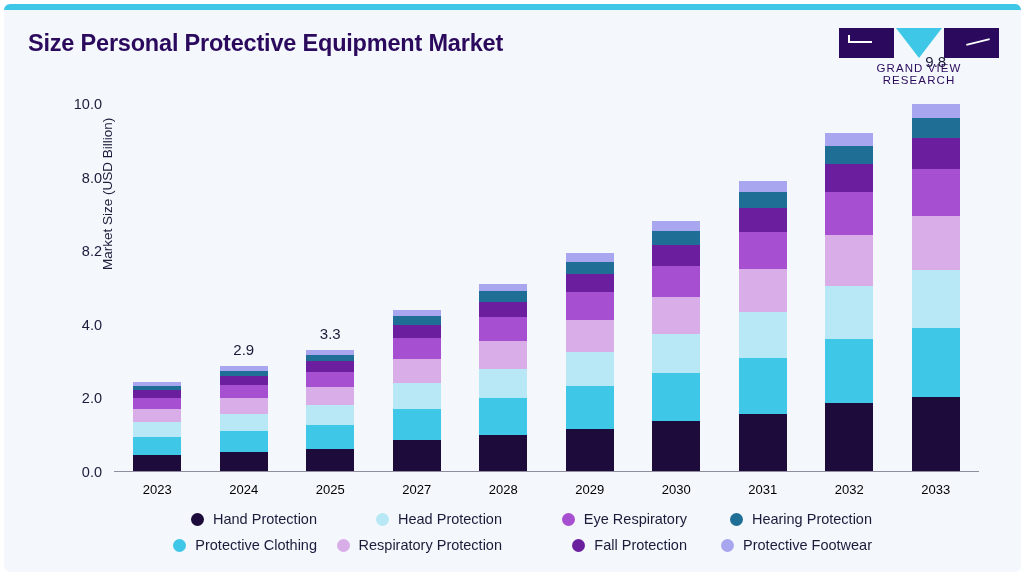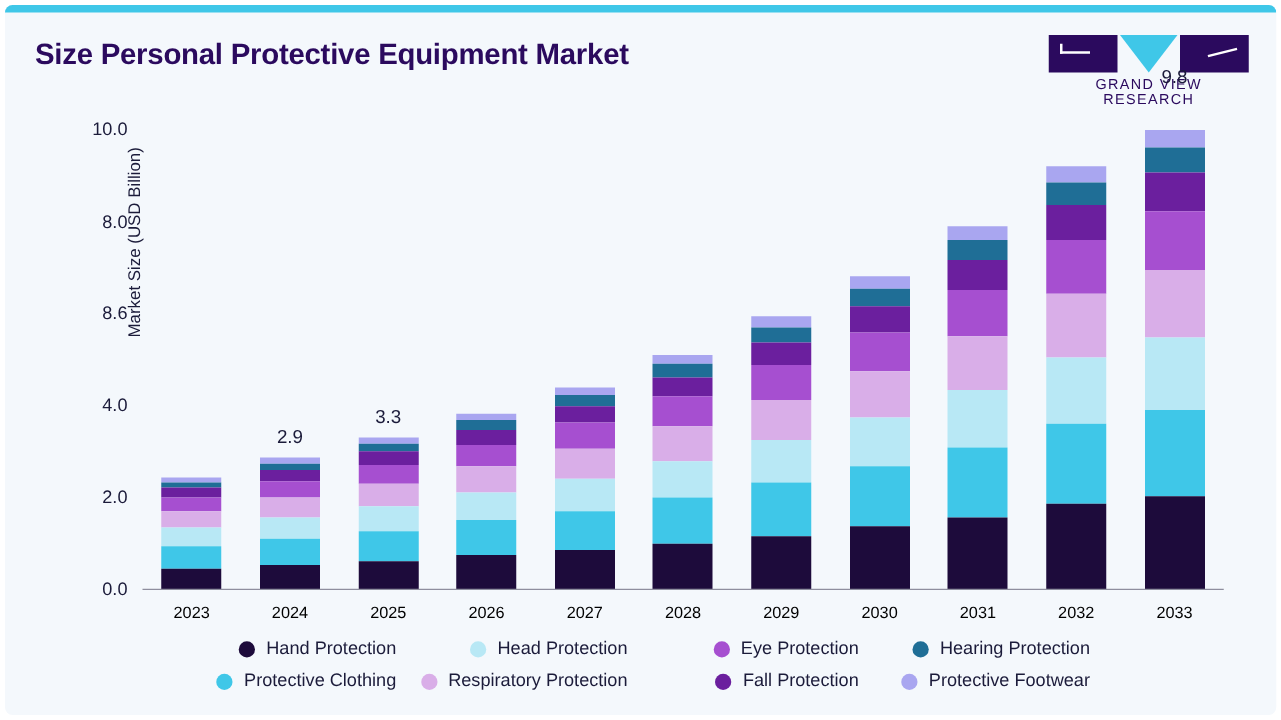--- a/index.html
+++ b/index.html
@@ -133,21 +133,21 @@
     </div>
     <div class="lname">GRAND VIEW RESEARCH</div>
   </div>
 
   <div id="plot">
     <div id="ylabel">Market Size (USD Billion)</div>
     <div id="yticks">
         <div class="ytick" style="top: 368px;">0.0</div>
         <div class="ytick" style="top: 294.4px;">2.0</div>
         <div class="ytick" style="top: 220.8px;">4.0</div>
-        <div class="ytick" style="top: 147.2px;">8.6</div>
+        <div class="ytick" style="top: 147.2px;">8.2</div>
         <div class="ytick" style="top: 73.6px;">8.0</div>
         <div class="ytick" style="top: 0px;">10.0</div>
       </div>
     <div id="bars">
         <div class="barcol">
           <div class="seg" style="background: rgb(169, 166, 240); height: 3.312px;"></div>
           <div class="seg" style="background: rgb(31, 110, 150); height: 4.784px;"></div>
           <div class="seg" style="background: rgb(107, 31, 158); height: 7.36px;"></div>
           <div class="seg" style="background: rgb(166, 79, 208); height: 11.04px;"></div>
           <div class="seg" style="background: rgb(217, 174, 232); height: 13.248px;"></div>
@@ -174,31 +174,20 @@
           <div class="seg" style="background: rgb(107, 31, 158); height: 10.304px;"></div>
           <div class="seg" style="background: rgb(166, 79, 208); height: 15.456px;"></div>
           <div class="seg" style="background: rgb(217, 174, 232); height: 18.4px;"></div>
           <div class="seg" style="background: rgb(184, 232, 245); height: 19.136px;"></div>
           <div class="seg" style="background: rgb(63, 199, 232); height: 24.288px;"></div>
           <div class="seg" style="background: rgb(29, 11, 59); height: 23.184px;"></div>
           <div class="bartotal" style="bottom: 130.176px;">3.3</div>
           <div class="xtick">2025</div>
         </div>
         <div class="barcol">
-          <div class="seg" style="background: rgb(169, 166, 240); height: 5.52px;"></div>
-          <div class="seg" style="background: rgb(31, 110, 150); height: 7.728px;"></div>
-          <div class="seg" style="background: rgb(107, 31, 158); height: 11.776px;"></div>
-          <div class="seg" style="background: rgb(166, 79, 208); height: 17.664px;"></div>
-          <div class="seg" style="background: rgb(217, 174, 232); height: 20.976px;"></div>
-          <div class="seg" style="background: rgb(184, 232, 245); height: 21.712px;"></div>
-          <div class="seg" style="background: rgb(63, 199, 232); height: 27.968px;"></div>
-          <div class="seg" style="background: rgb(29, 11, 59); height: 27.968px;"></div>
-          <div class="xtick">2026</div>
-        </div>
-        <div class="barcol">
           <div class="seg" style="background: rgb(169, 166, 240); height: 6.256px;"></div>
           <div class="seg" style="background: rgb(31, 110, 150); height: 8.832px;"></div>
           <div class="seg" style="background: rgb(107, 31, 158); height: 13.616px;"></div>
           <div class="seg" style="background: rgb(166, 79, 208); height: 20.608px;"></div>
           <div class="seg" style="background: rgb(217, 174, 232); height: 24.288px;"></div>
           <div class="seg" style="background: rgb(184, 232, 245); height: 25.392px;"></div>
           <div class="seg" style="background: rgb(63, 199, 232); height: 31.28px;"></div>
           <div class="seg" style="background: rgb(29, 11, 59); height: 32.016px;"></div>
           <div class="xtick">2027</div>
         </div>
@@ -277,21 +266,21 @@
       <div class="lgi">
         <span class="lgdot" style="background: rgb(29, 11, 59);"></span>
         <span class="lgtx">Hand Protection</span>
       </div>
       <div class="lgi">
         <span class="lgdot" style="background: rgb(184, 232, 245);"></span>
         <span class="lgtx">Head Protection</span>
       </div>
       <div class="lgi">
         <span class="lgdot" style="background: rgb(166, 79, 208);"></span>
-        <span class="lgtx">Eye Protection</span>
+        <span class="lgtx">Eye Respiratory</span>
       </div>
       <div class="lgi">
         <span class="lgdot" style="background: rgb(31, 110, 150);"></span>
         <span class="lgtx">Hearing Protection</span>
       </div>
       <div class="lgi">
         <span class="lgdot" style="background: rgb(63, 199, 232);"></span>
         <span class="lgtx">Protective Clothing</span>
       </div>
       <div class="lgi">

